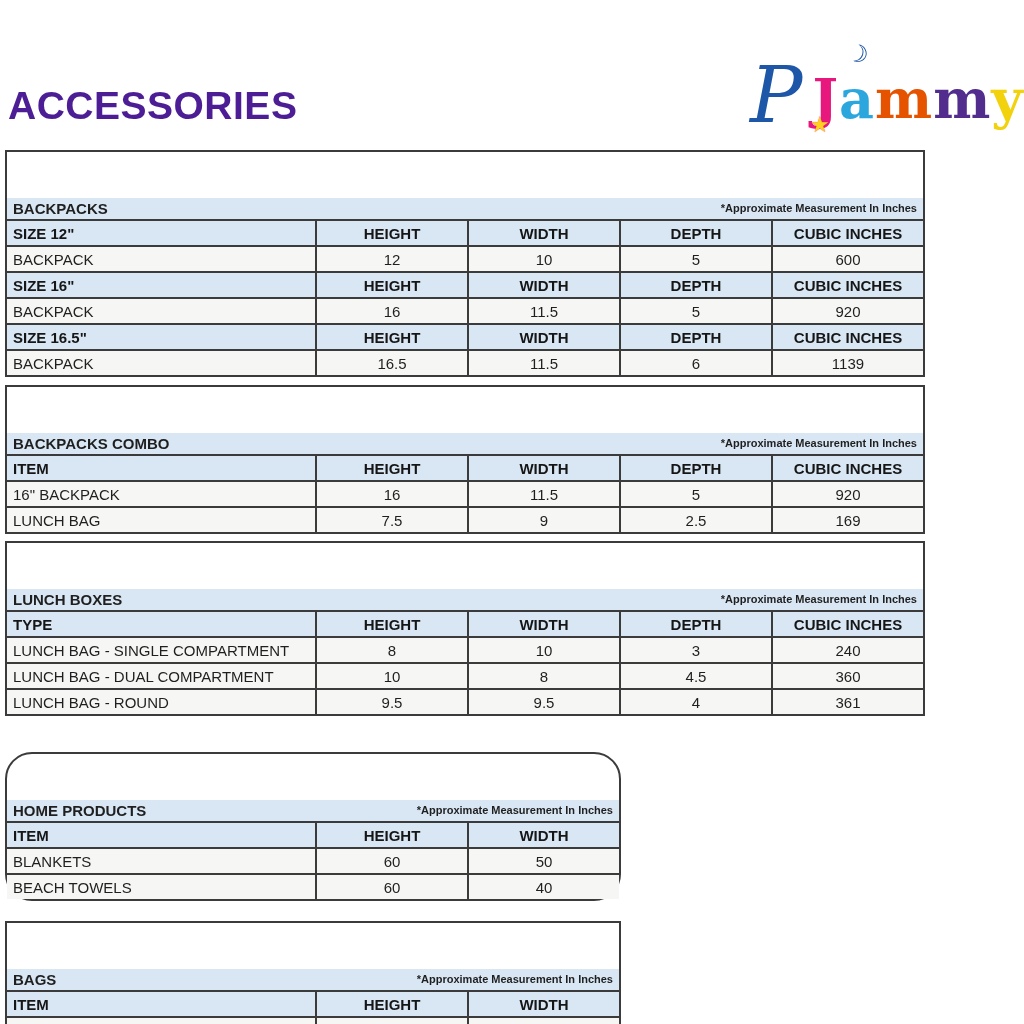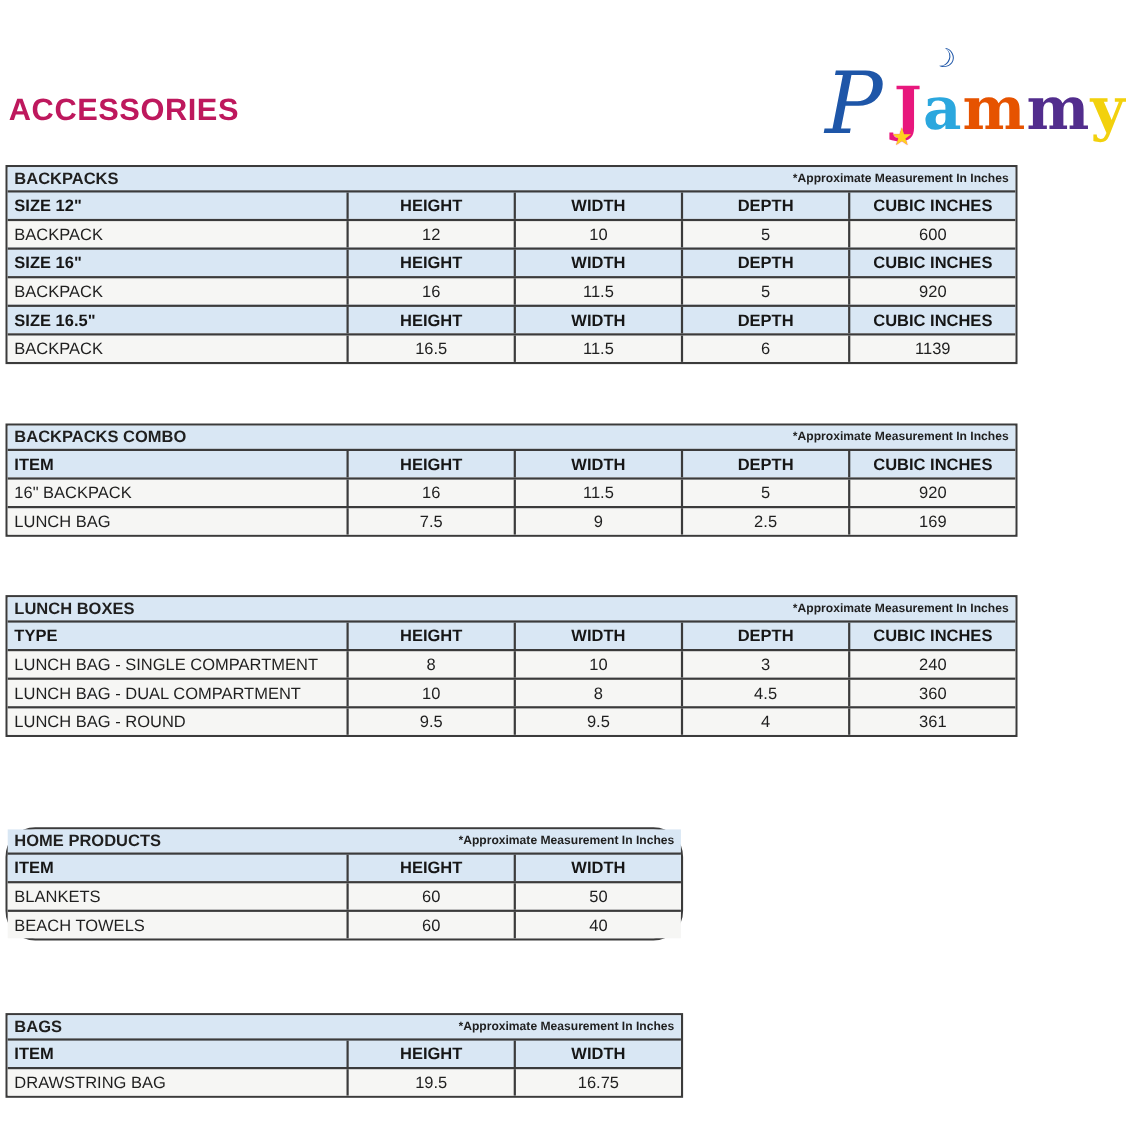--- a/index.html
+++ b/index.html
@@ -6,21 +6,21 @@
   body{
     width:1024px;height:1024px;background:#ffffff;
     font-family:"Liberation Sans",sans-serif;color:#1f1f1f;
     -webkit-font-smoothing:antialiased;
   }
   .sheet{position:relative;width:1024px;height:1024px;overflow:hidden;background:#fff;}
 
   
   .page-title{
     position:absolute;left:8px;top:84px;margin:0;
-    font-size:28px;font-weight:bold;letter-spacing:.5px;color:#be185d;
+    font-size:39px;font-weight:bold;letter-spacing:.5px;color:#4c1d95;
   }
 
   
   .logo{
     position:absolute;left:750px;top:52px;width:272px;height:100px;
     display:flex;align-items:baseline;white-space:nowrap;
   }
   .logo-p{
     font-family:"DejaVu Serif",serif;font-style:italic;font-weight:normal;
     font-size:78px;line-height:1;position:relative;top:4px;
@@ -37,21 +37,21 @@
   .logo-crescent{
     position:absolute;left:97px;top:-10px;font-size:24px;line-height:1;
     transform:rotate(18deg);
   }
 
   
   .sc-table{position:absolute;left:5px;border:2px solid #3b3b3b;background:#fff;}
   .t0{top:150px;} .t1{top:385px;} .t2{top:541px;} .t3{top:752px;border-radius:27px;} .t4{top:921px;}
 
   .row{display:grid;border-top:2px solid #3b3b3b;}
-  .sc-table .row:first-child{border-top:none;}
+  .sc-table .row:first-child{border-top:none;margin-top:46px;}
 
   .wide  .header-row,.wide  .data-row{grid-template-columns:308px 152px 152px 152px 152px;}
   .narrow .header-row,.narrow .data-row{grid-template-columns:308px 152px 152px;}
 
   .title-row{grid-template-columns:1fr auto;background:#d9e7f4;height:21px;}
   .header-row{background:#d9e7f4;height:24px;}
   .data-row{background:#f6f6f4;height:24px;}
 
   .cell{
     display:flex;align-items:center;justify-content:center;

